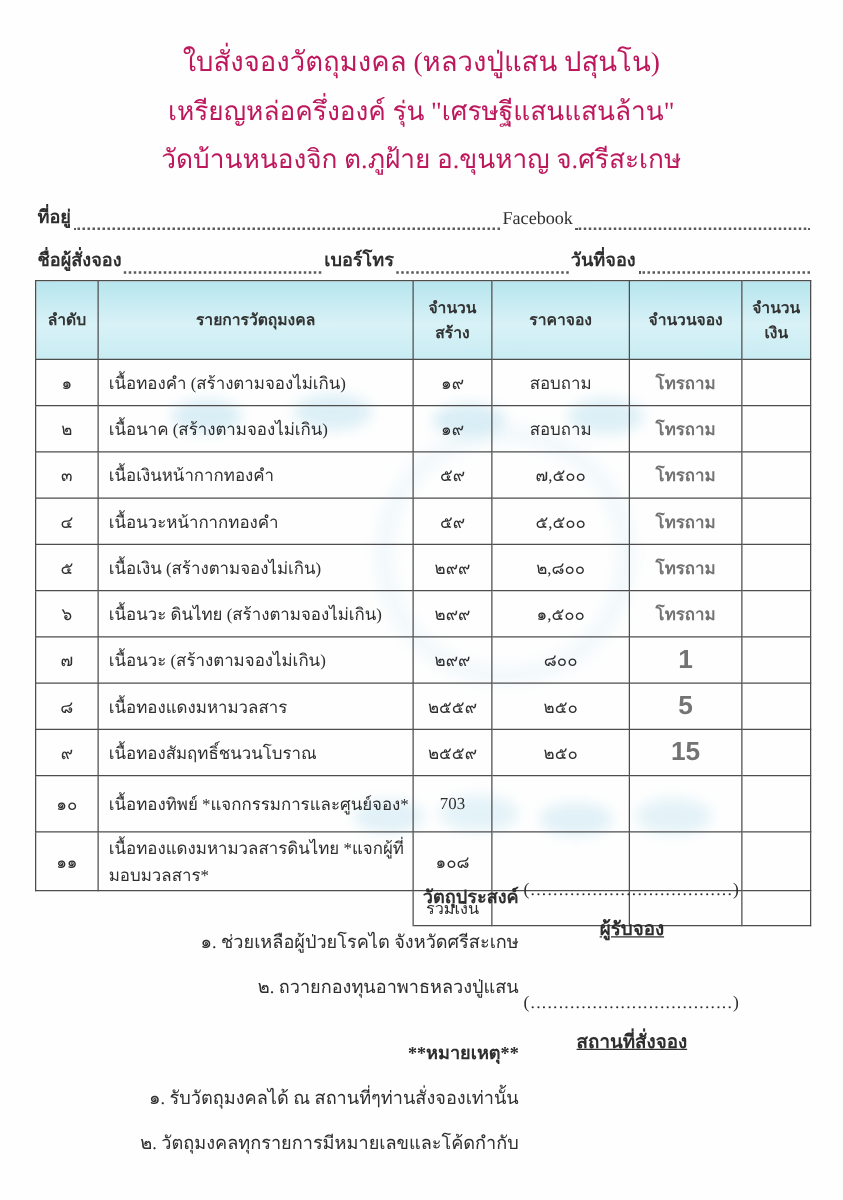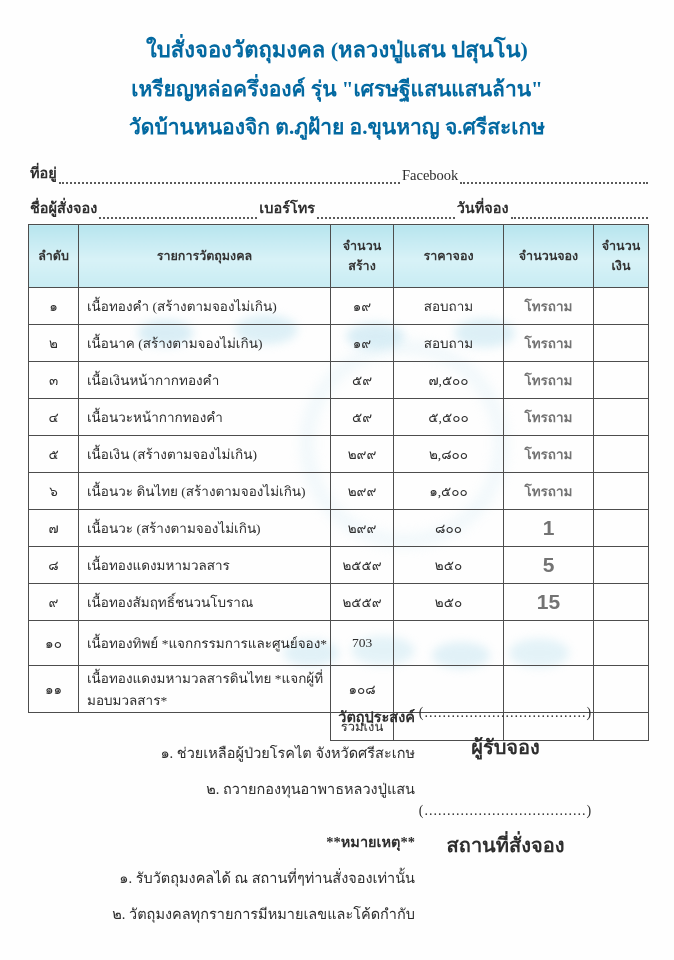--- a/index.html
+++ b/index.html
@@ -13,21 +13,21 @@
         radial-gradient(ellipse 46px 22px at 12% 50%, #9fd4e8 0 60%, transparent 61%),
         radial-gradient(ellipse 52px 24px at 36% 45%, #a8d9ea 0 60%, transparent 61%),
         radial-gradient(ellipse 48px 22px at 62% 55%, #9fd4e8 0 60%, transparent 61%),
         radial-gradient(ellipse 50px 24px at 88% 50%, #a8d9ea 0 60%, transparent 61%);
       border-radius:30px;}
   .wm1{left:115px; top:300px; width:420px; height:66px;}
   .wm2{left:275px; top:630px; width:300px; height:46px; opacity:.30;}
   .wm-ring{position:absolute; left:300px; top:340px; width:180px; height:180px;
       border:14px solid #cfe9f3; border-radius:50%; opacity:.28; filter:blur(6px); pointer-events:none;}
 
-  .title-block{padding-top:30px; text-align:center; font-weight:bold; color:#0369a1;}
+  .title-block{padding-top:30px; text-align:center; font-weight:normal; color:#be185d;}
   .title-l1{font-size:22px; line-height:40px;}
   .title-l2{font-size:21px; line-height:38px;}
   .title-l3{font-size:21px; line-height:38px;}
 
   .form-area{position:absolute; left:28px; right:26px; top:158px;}
   .form-line{display:flex; align-items:flex-end; height:26px; margin-bottom:9px;}
   .form-line .lbl{font-weight:bold; font-size:14.5px; white-space:nowrap; padding:0 2px;}
   .form-line .lbl-en{font-weight:normal;}
   .dots{flex-grow:1; border-bottom:2px dotted #5a5a5a; height:15px;}
   .dots.w-name{flex-grow:1.15;}
@@ -47,21 +47,21 @@
   tr.total-row td.blank{border-left:none; border-bottom:none; background:transparent;}
   td.cell-total-label{font-weight:normal;}
 
   .bottom{position:absolute; left:0; top:705px; width:674px; font-size:14.5px;}
   .b-left{position:absolute; left:55px; top:0; width:360px;text-align:right;}
   .b-left .head{font-weight:bold; margin-bottom:13px;}
   .b-left .item{margin-bottom:13px;}
   .notes-head{font-weight:bold; margin:30px 0 13px 0;}
   .b-right{position:absolute; left:398px; top:0; width:215px; text-align:center;}
   .sig-paren{letter-spacing:1px; font-size:14px;}
-  .sig-label{font-weight:bold; margin-top:10px; font-size:20px;}
+  .sig-label{font-weight:bold; margin-top:10px; font-size:15px;text-decoration:underline;}
   .sig-block2{margin-top:40px;}
 </style>
 </head>
 <body>
 
 <div class="page">
 
   <div class="wm wm1"></div>
   <div class="wm wm2"></div>
   <div class="wm-ring"></div>

